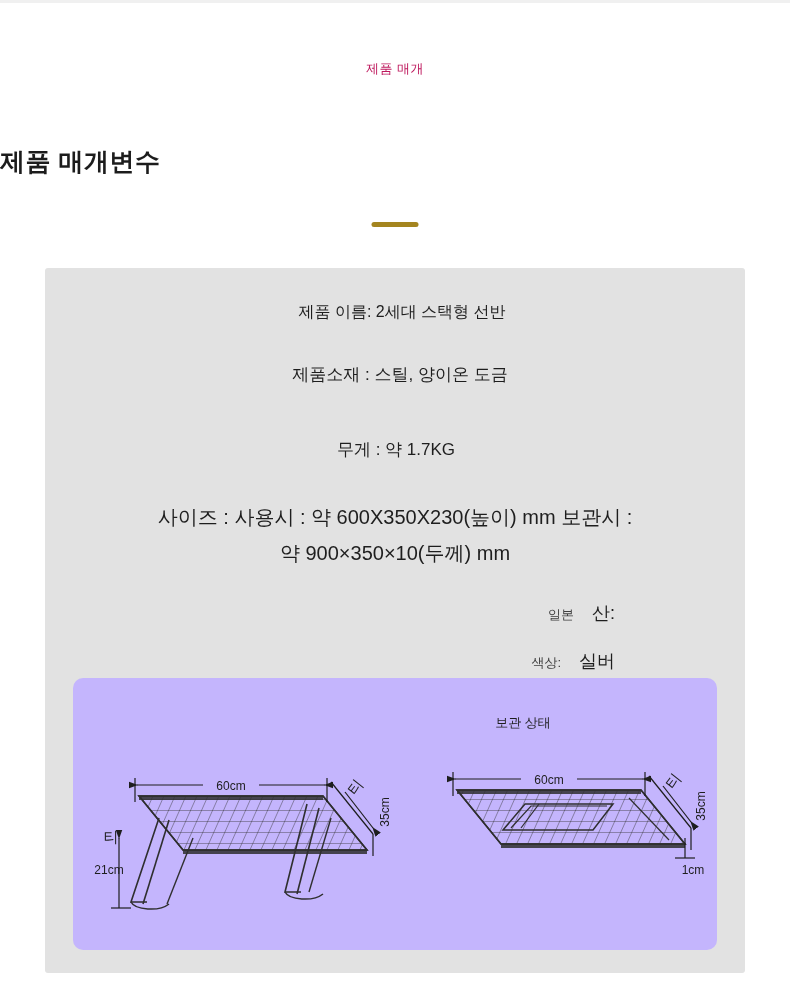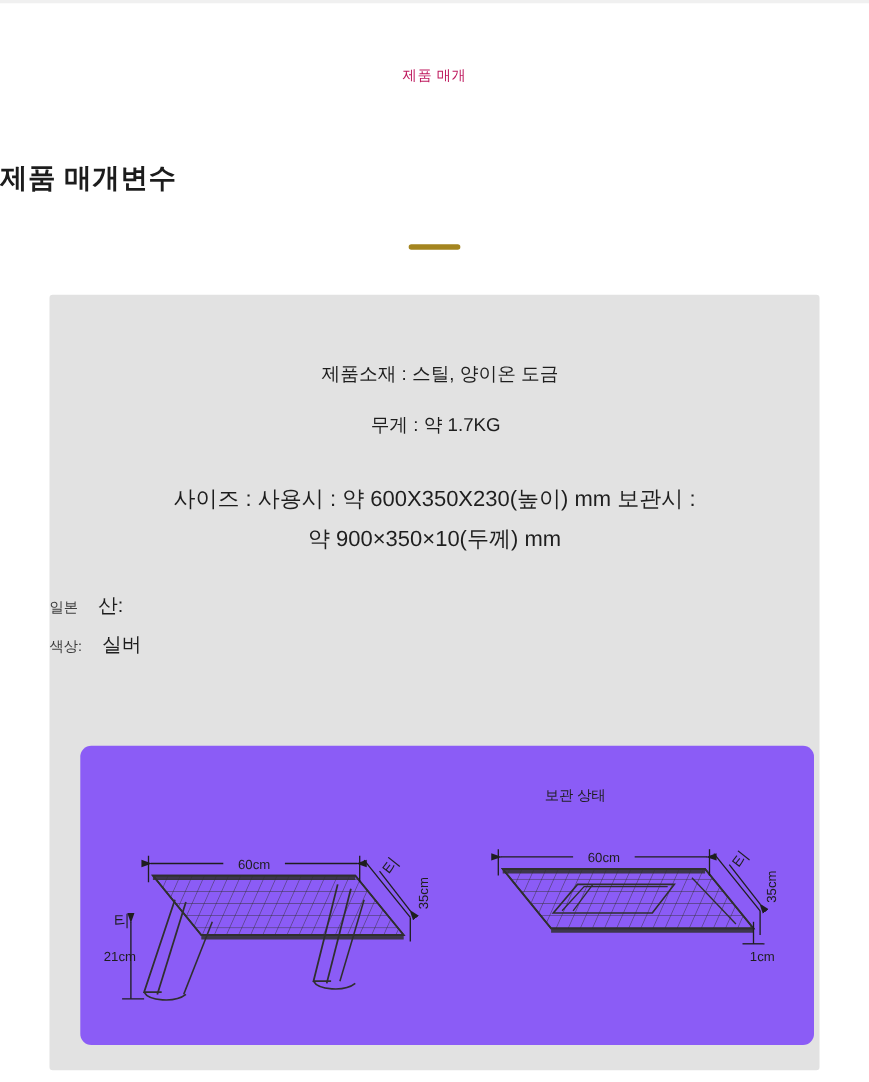--- a/index.html
+++ b/index.html
@@ -87,57 +87,56 @@
     margin-top: 14px;
     padding-left: 14px;
   }
   .spec-material {
     font-size: 17px;
     margin-top: 40px;
     padding-left: 10px;
   }
   .spec-weight {
     font-size: 17px;
-    margin-top: 24px;
+    margin-top: 52px;
     padding-left: 2px;
   }
   .spec-size {
     font-size: 20px;
     margin-top: 38px;
     line-height: 36px;
     padding: 0 40px;
   }
   .kv {
     display: flex;
     align-items: baseline;
-    justify-content: flex-start;
+    justify-content: flex-end;
     gap: 18px;
     margin-top: 30px;
     padding-right: 130px;
   }
   .kv .k {
     font-size: 13px;
     color: #3c3c3c;
   }
   .kv .v {
     font-size: 18px;
     color: #1e1e1e;
   }
   .kv-color {
-    margin-top: 12px;
+    margin-top: 24px;
   }
   .figure-card {
     position: absolute;
     left: 28px;
     top: 410px;
     width: 644px;
     height: 272px;
-    background: #8b5cf6;
+    background: #c4b5fd;
     border-radius: 10px;
-    padding-left: 23px;
   }
   .fig-caption {
     position: absolute;
     top: 36px;
     left: 360px;
     width: 180px;
     text-align: center;
     font-size: 13px;
     color: #1e1e1e;
   }
@@ -175,20 +174,21 @@
     <span>제품 매개</span>
   </div>
 
   <div class="headline">제품 매개변수</div>
 
   <div class="accent-bar" style="background: rgb(164, 133, 31);"></div>
 
   <div class="panel" style="background: rgb(226, 226, 226);">
 
     <div class="spec-list">
+      <div class="spec spec-name">제품 이름: 2세대 스택형 선반</div>
       <div class="spec spec-material">제품소재 : 스틸, 양이온 도금</div>
       <div class="spec spec-weight">무게 : 약 1.7KG</div>
       <div class="spec spec-size">
         <span>사이즈 : 사용시 : 약 600X350X230(높이) mm 보관시 :</span><br>
         <span>약 900×350×10(두께) mm</span>
       </div>
       <div class="kv">
         <span class="k">일본</span>
         <span class="v">산:</span>
       </div>

